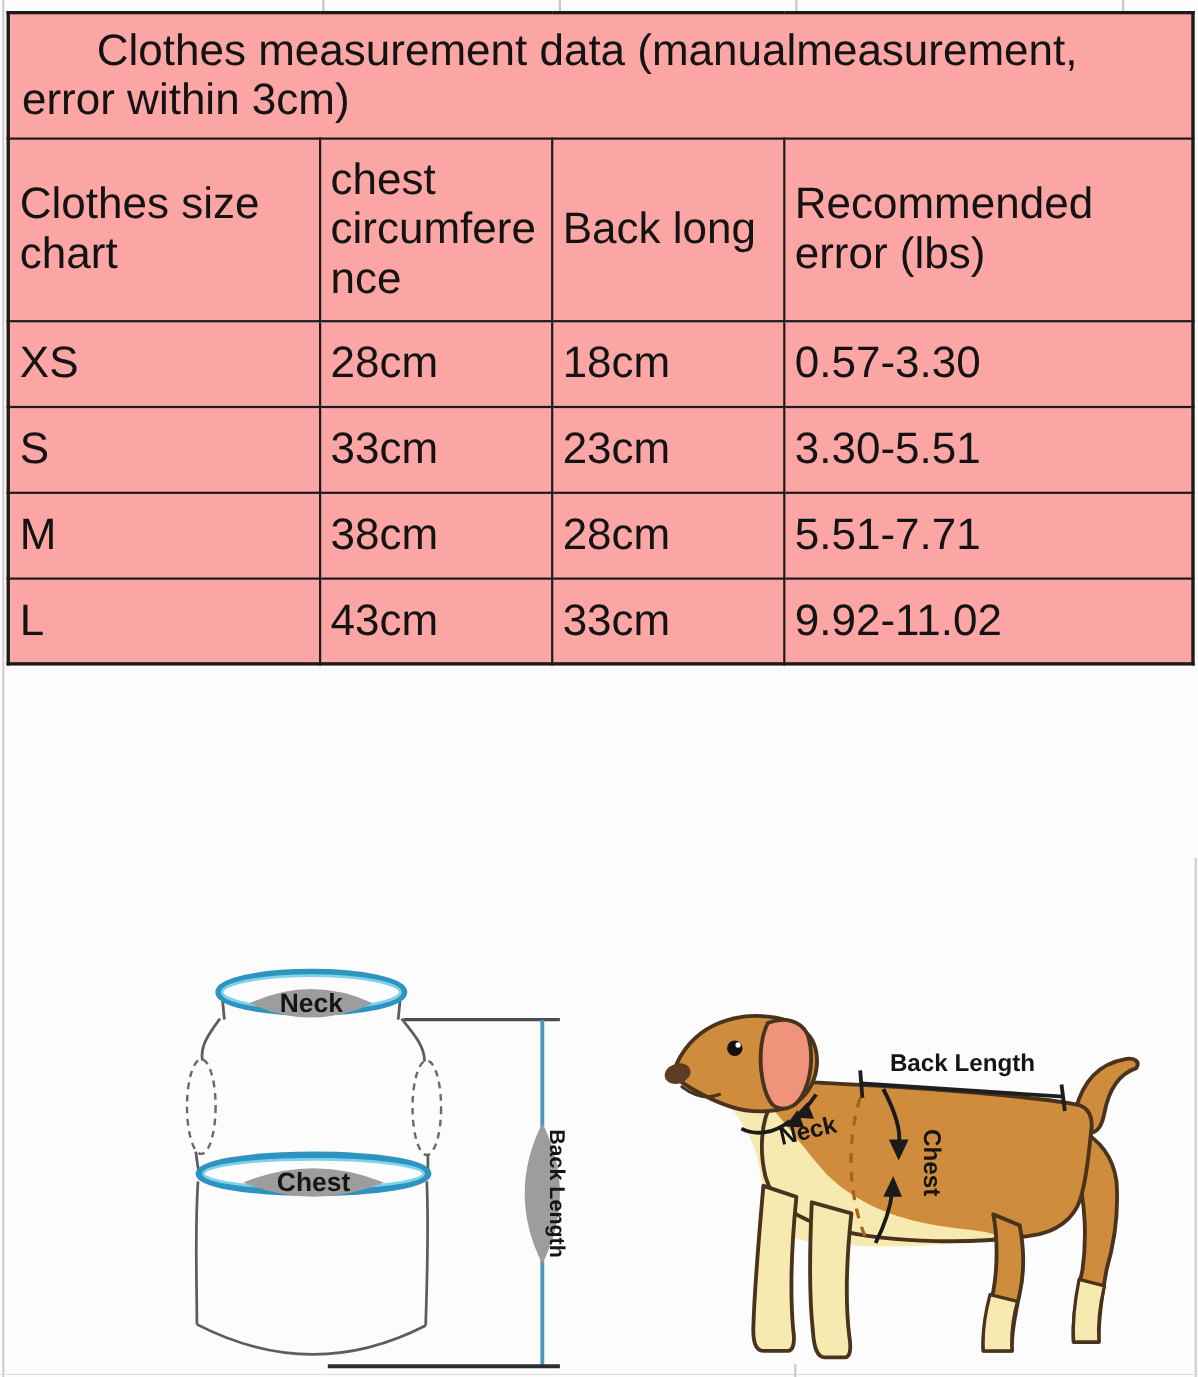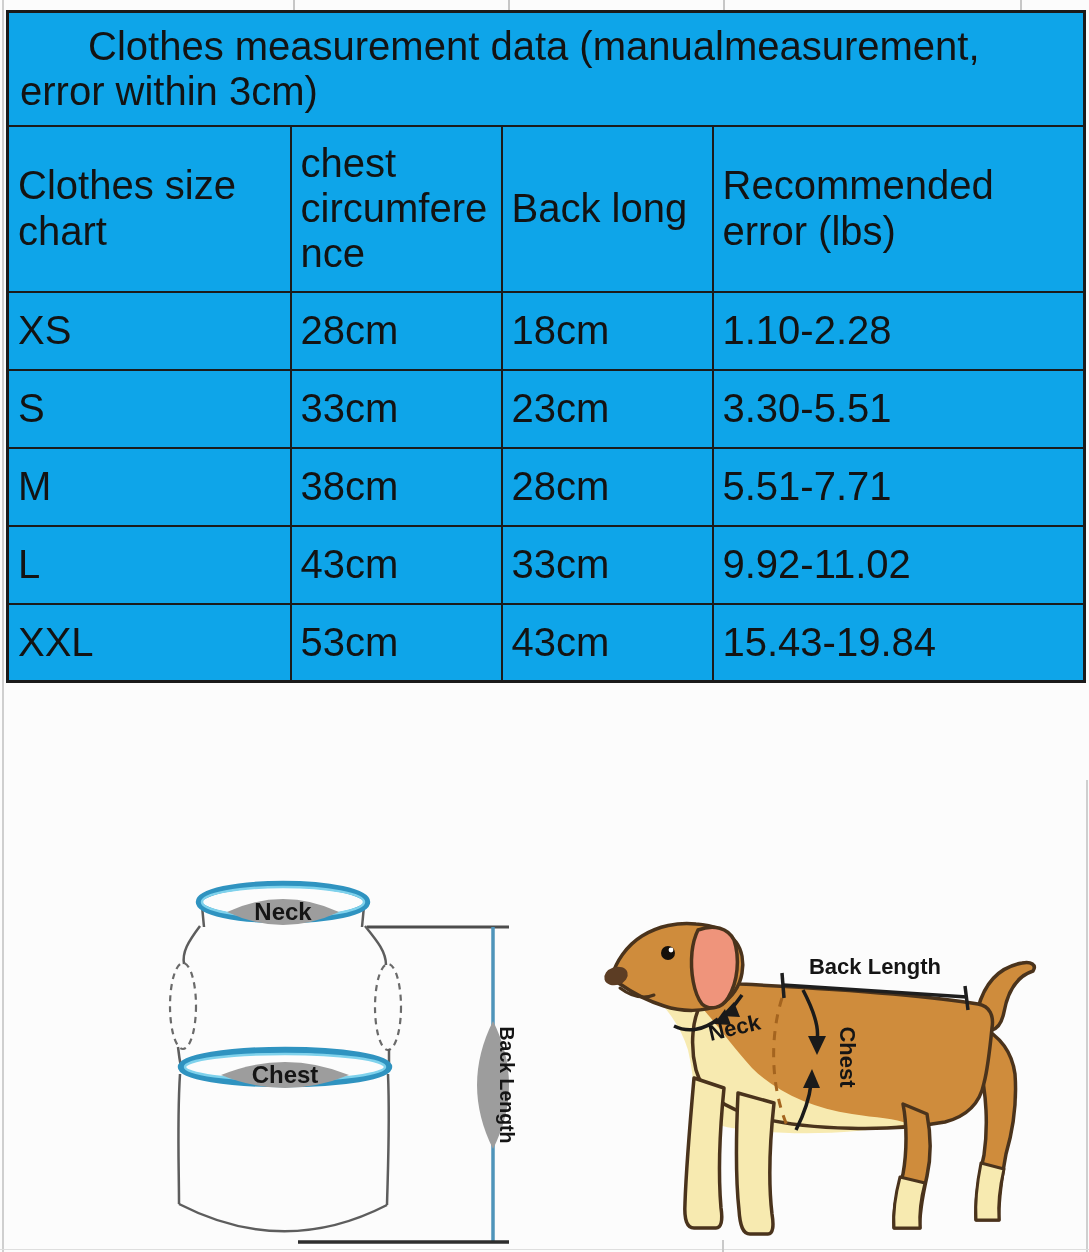--- a/index.html
+++ b/index.html
@@ -9,21 +9,21 @@
     background:#fcfcfc; overflow:hidden;
     font-family:"Liberation Sans", sans-serif; color:#141414;
   }
   
   .hairline-v { position:absolute; width:2px; background:#cfcfcf; }
   .hairline-h { position:absolute; height:1px; background:#dedede; }
   .tick-top { position:absolute; top:0; height:10px; width:2px; background:#c7c7c7; }
 
   table.size-table {
     position:absolute; left:6px; top:10px; width:1077px;
-    border-collapse:collapse; table-layout:fixed; background:#0ea5e9;
+    border-collapse:collapse; table-layout:fixed; background:#fca5a5;
     border:3px solid #1b1b1b;
   }
   table.size-table td {
     border:2px solid #1b1b1b;
     font-size:40px; line-height:1.13; color:#131313;
     padding:2px 8px 2px 9px; vertical-align:middle;
   }
   td.title-cell { height:114px; font-size:41px; padding:2px 6px; vertical-align:middle; }
   .title-line1 { margin-left:70px; white-space:nowrap; }
   .title-line2 { margin-left:2px; white-space:nowrap; }
@@ -70,45 +70,39 @@
       <tr class="header-row">
         <td>Clothes size chart</td>
         <td class="col-chest-hdr">chest circumference</td>
         <td>Back long</td>
         <td>Recommended error (lbs)</td>
       </tr>
       <tr class="data-row">
         <td>XS</td>
         <td>28cm</td>
         <td>18cm</td>
-        <td>1.10-2.28</td>
+        <td>0.57-3.30</td>
       </tr>
       <tr class="data-row">
         <td>S</td>
         <td>33cm</td>
         <td>23cm</td>
         <td>3.30-5.51</td>
       </tr>
       <tr class="data-row">
         <td>M</td>
         <td>38cm</td>
         <td>28cm</td>
         <td>5.51-7.71</td>
       </tr>
       <tr class="data-row">
         <td>L</td>
         <td>43cm</td>
         <td>33cm</td>
         <td>9.92-11.02</td>
-      </tr>
-      <tr class="data-row">
-        <td>XXL</td>
-        <td>53cm</td>
-        <td>43cm</td>
-        <td>15.43-19.84</td>
       </tr>
     </tbody>
   </table>
 
 
   <svg style="left:128px; top:866px;" width="420" height="386" viewBox="0 0 420 386">
 
     <path d="M239,61 L381,61" stroke="#4d4d4d" stroke-width="3" fill="none"></path>
 
     <path d="M365,61 L365,377" stroke="#4f94ba" stroke-width="3.5" fill="none"></path>

